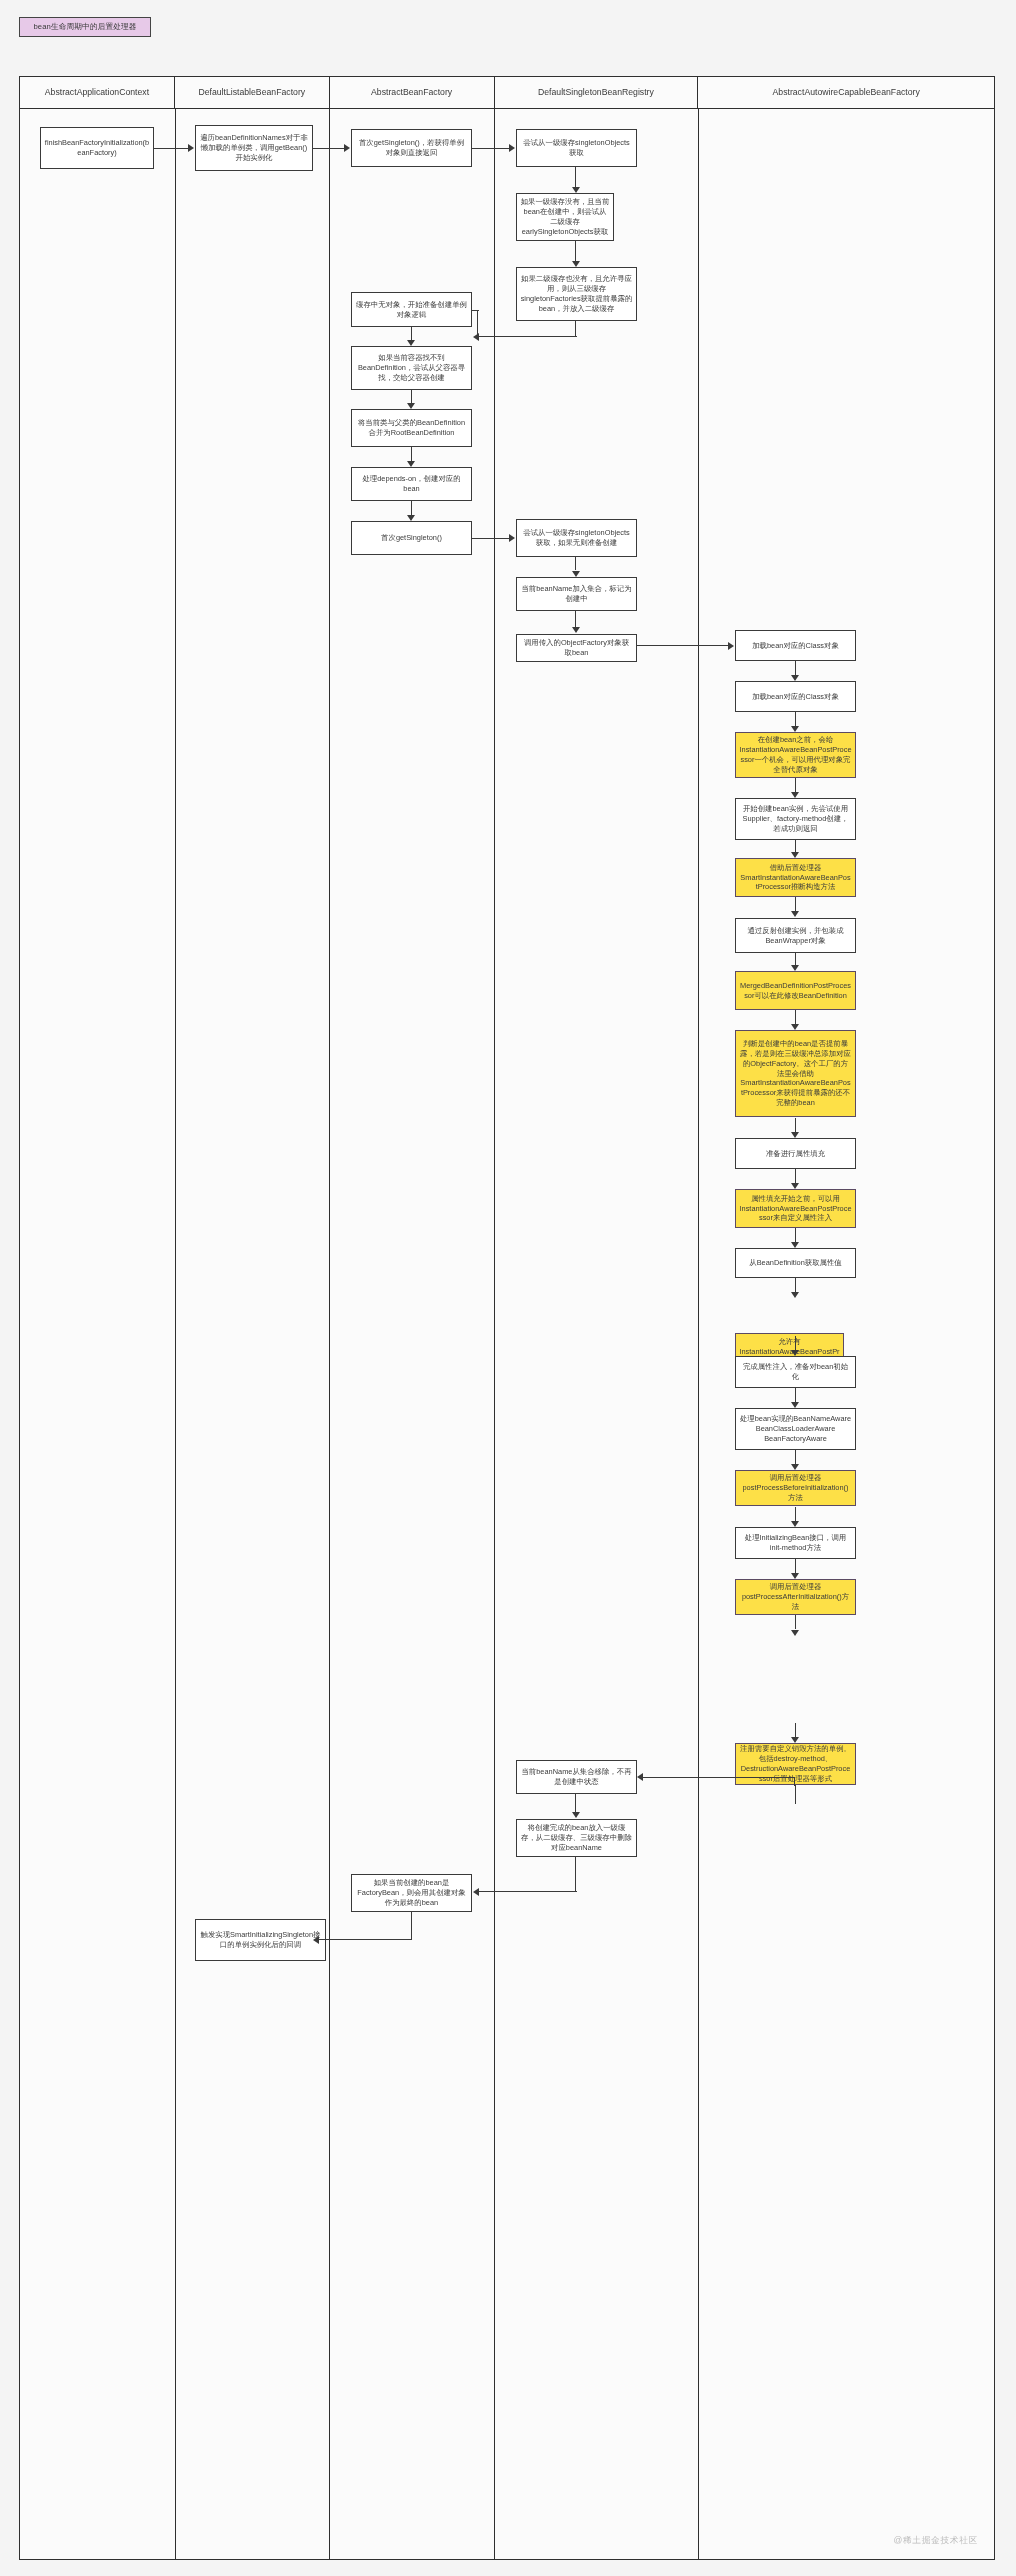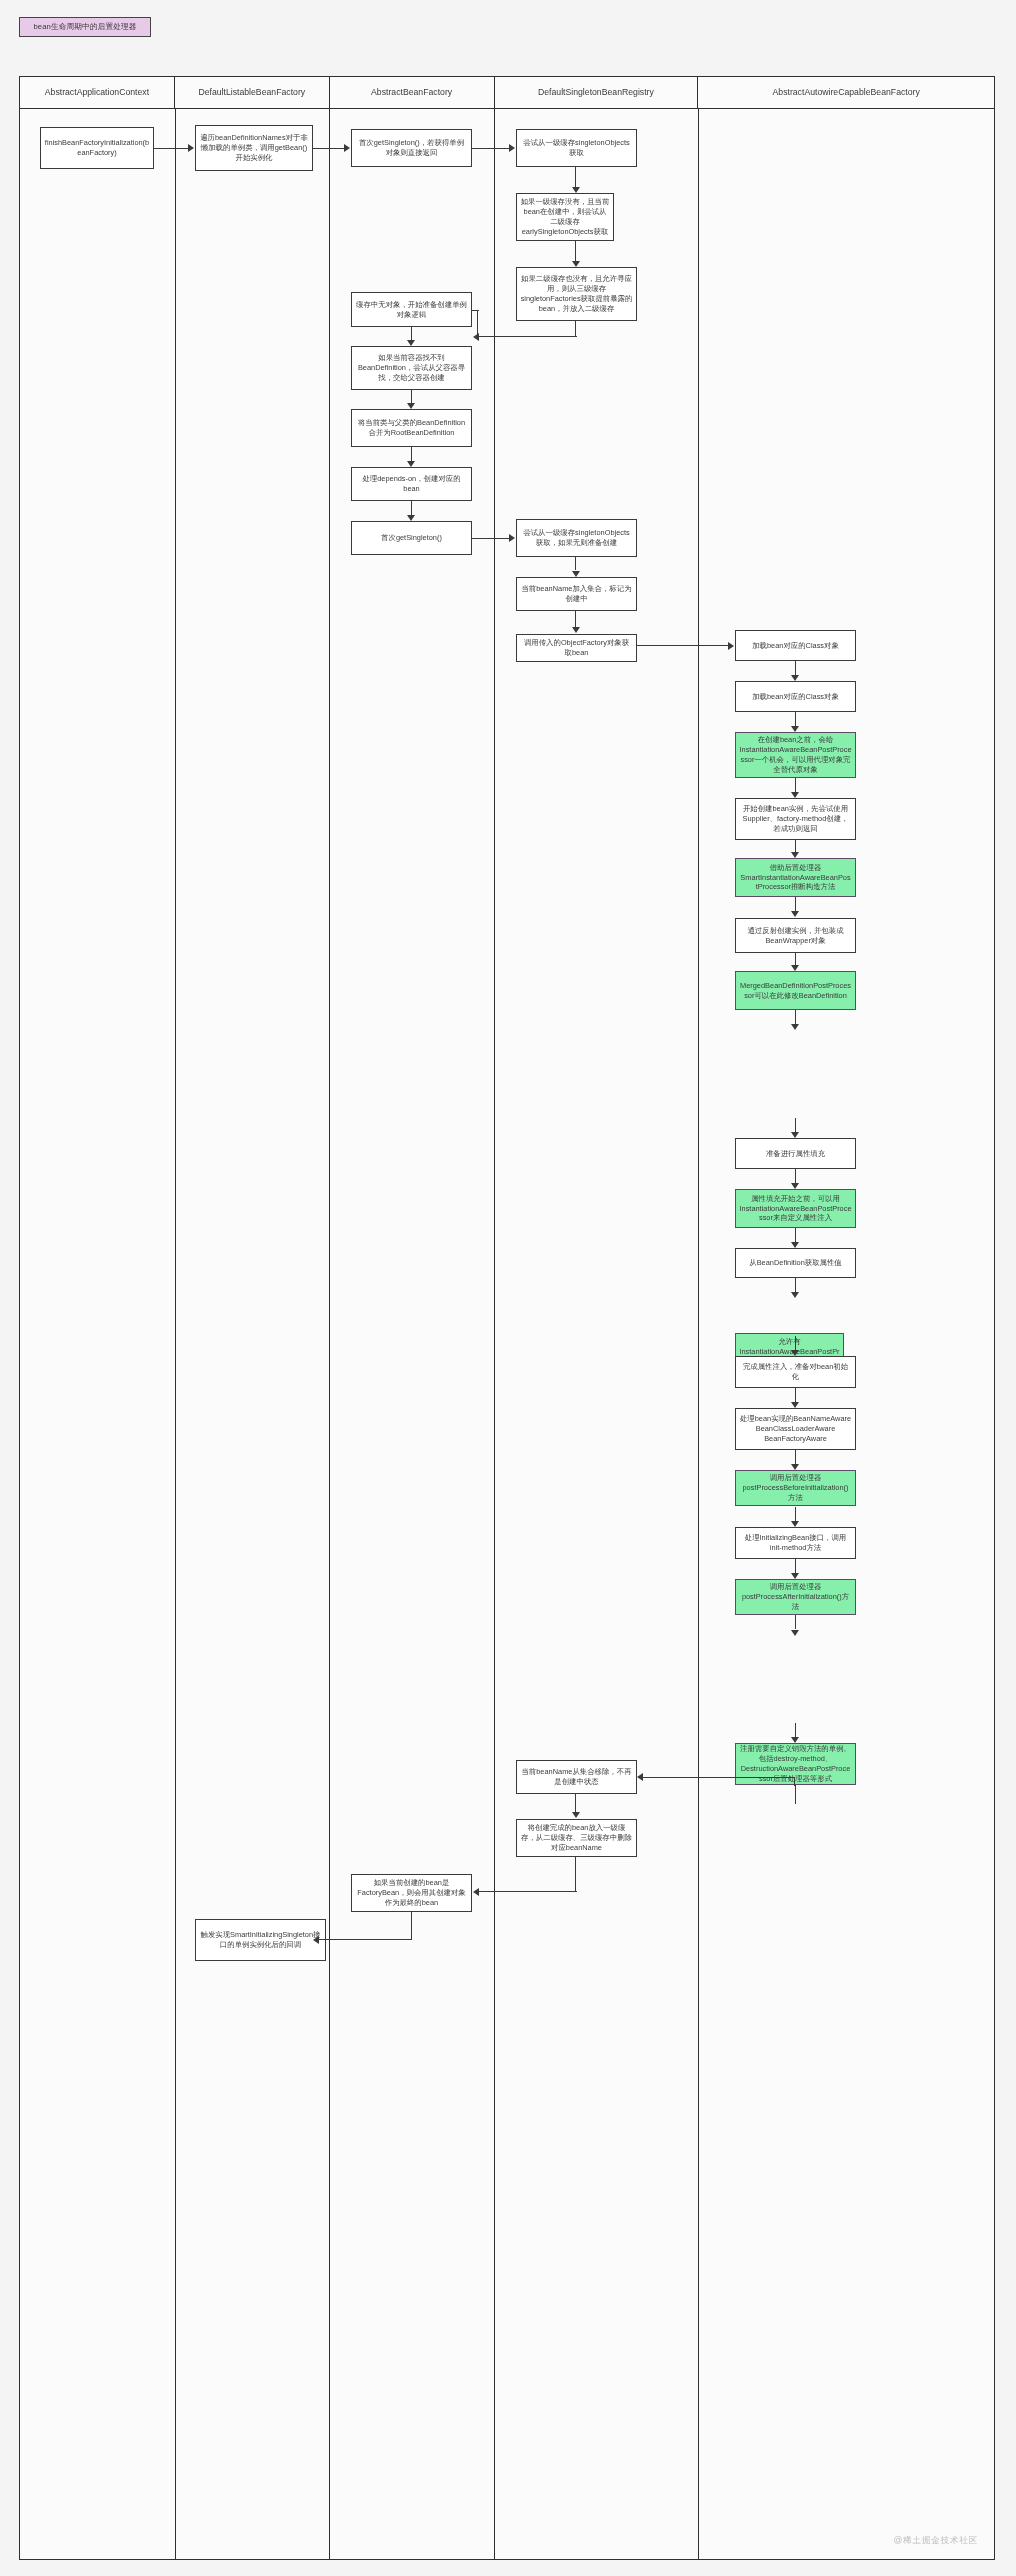--- a/index.html
+++ b/index.html
@@ -29,21 +29,21 @@
 
   .lane-sep{position:absolute;top:32px;bottom:0;width:1.3px;background:#2f2f2f;}
 
   .node{
     position:absolute;box-sizing:border-box;
     border:1.3px solid #3a3a3a;background:#ffffff;
     display:flex;align-items:center;justify-content:center;text-align:center;
     font-size:7.4px;line-height:1.32;color:#3b3b3b;padding:2px 3.4px;
     word-break:break-word;
   }
-  .node.pp{background:#86efac;border-color:#5b4a63;}
+  .node.pp{background:#fde047;border-color:#5b4a63;}
 
   .edge{position:absolute;background:#3a3a3a;}
   .edge.v{width:1.3px;}
   .edge.h{height:1.3px;}
   .arrow{position:absolute;width:0;height:0;}
   .arrow.down{border-left:4px solid transparent;border-right:4px solid transparent;border-top:6px solid #3a3a3a;}
   .arrow.right{border-top:4px solid transparent;border-bottom:4px solid transparent;border-left:6px solid #3a3a3a;}
   .arrow.left{border-top:4px solid transparent;border-bottom:4px solid transparent;border-right:6px solid #3a3a3a;}
 
   .watermark{
@@ -142,20 +142,23 @@
         <span>开始创建bean实例，先尝试使用Supplier、factory-method创建，若成功则返回</span>
       </div>
     <div class="node pp" style="left:715px;top:781px;width:121px;height:39px">
         <span>借助后置处理器SmartInstantiationAwareBeanPostProcessor推断构造方法</span>
       </div>
     <div class="node" style="left:715px;top:841px;width:121px;height:35px">
         <span>通过反射创建实例，并包装成BeanWrapper对象</span>
       </div>
     <div class="node pp" style="left:715px;top:894px;width:121px;height:39px">
         <span>MergedBeanDefinitionPostProcessor可以在此修改BeanDefinition</span>
+      </div>
+    <div class="node pp" style="left:715px;top:953px;width:121px;height:87px">
+        <span>判断是创建中的bean是否提前暴露，若是则在三级缓冲总添加对应的ObjectFactory。这个工厂的方法里会借助SmartInstantiationAwareBeanPostProcessor来获得提前暴露的还不完整的bean</span>
       </div>
     <div class="node" style="left:715px;top:1061px;width:121px;height:31px">
         <span>准备进行属性填充</span>
       </div>
     <div class="node pp" style="left:715px;top:1112px;width:121px;height:39px">
         <span>属性填充开始之前，可以用InstantiationAwareBeanPostProcessor来自定义属性注入</span>
       </div>
     <div class="node" style="left:715px;top:1171px;width:121px;height:30px">
         <span>从BeanDefinition获取属性值</span>
       </div>

